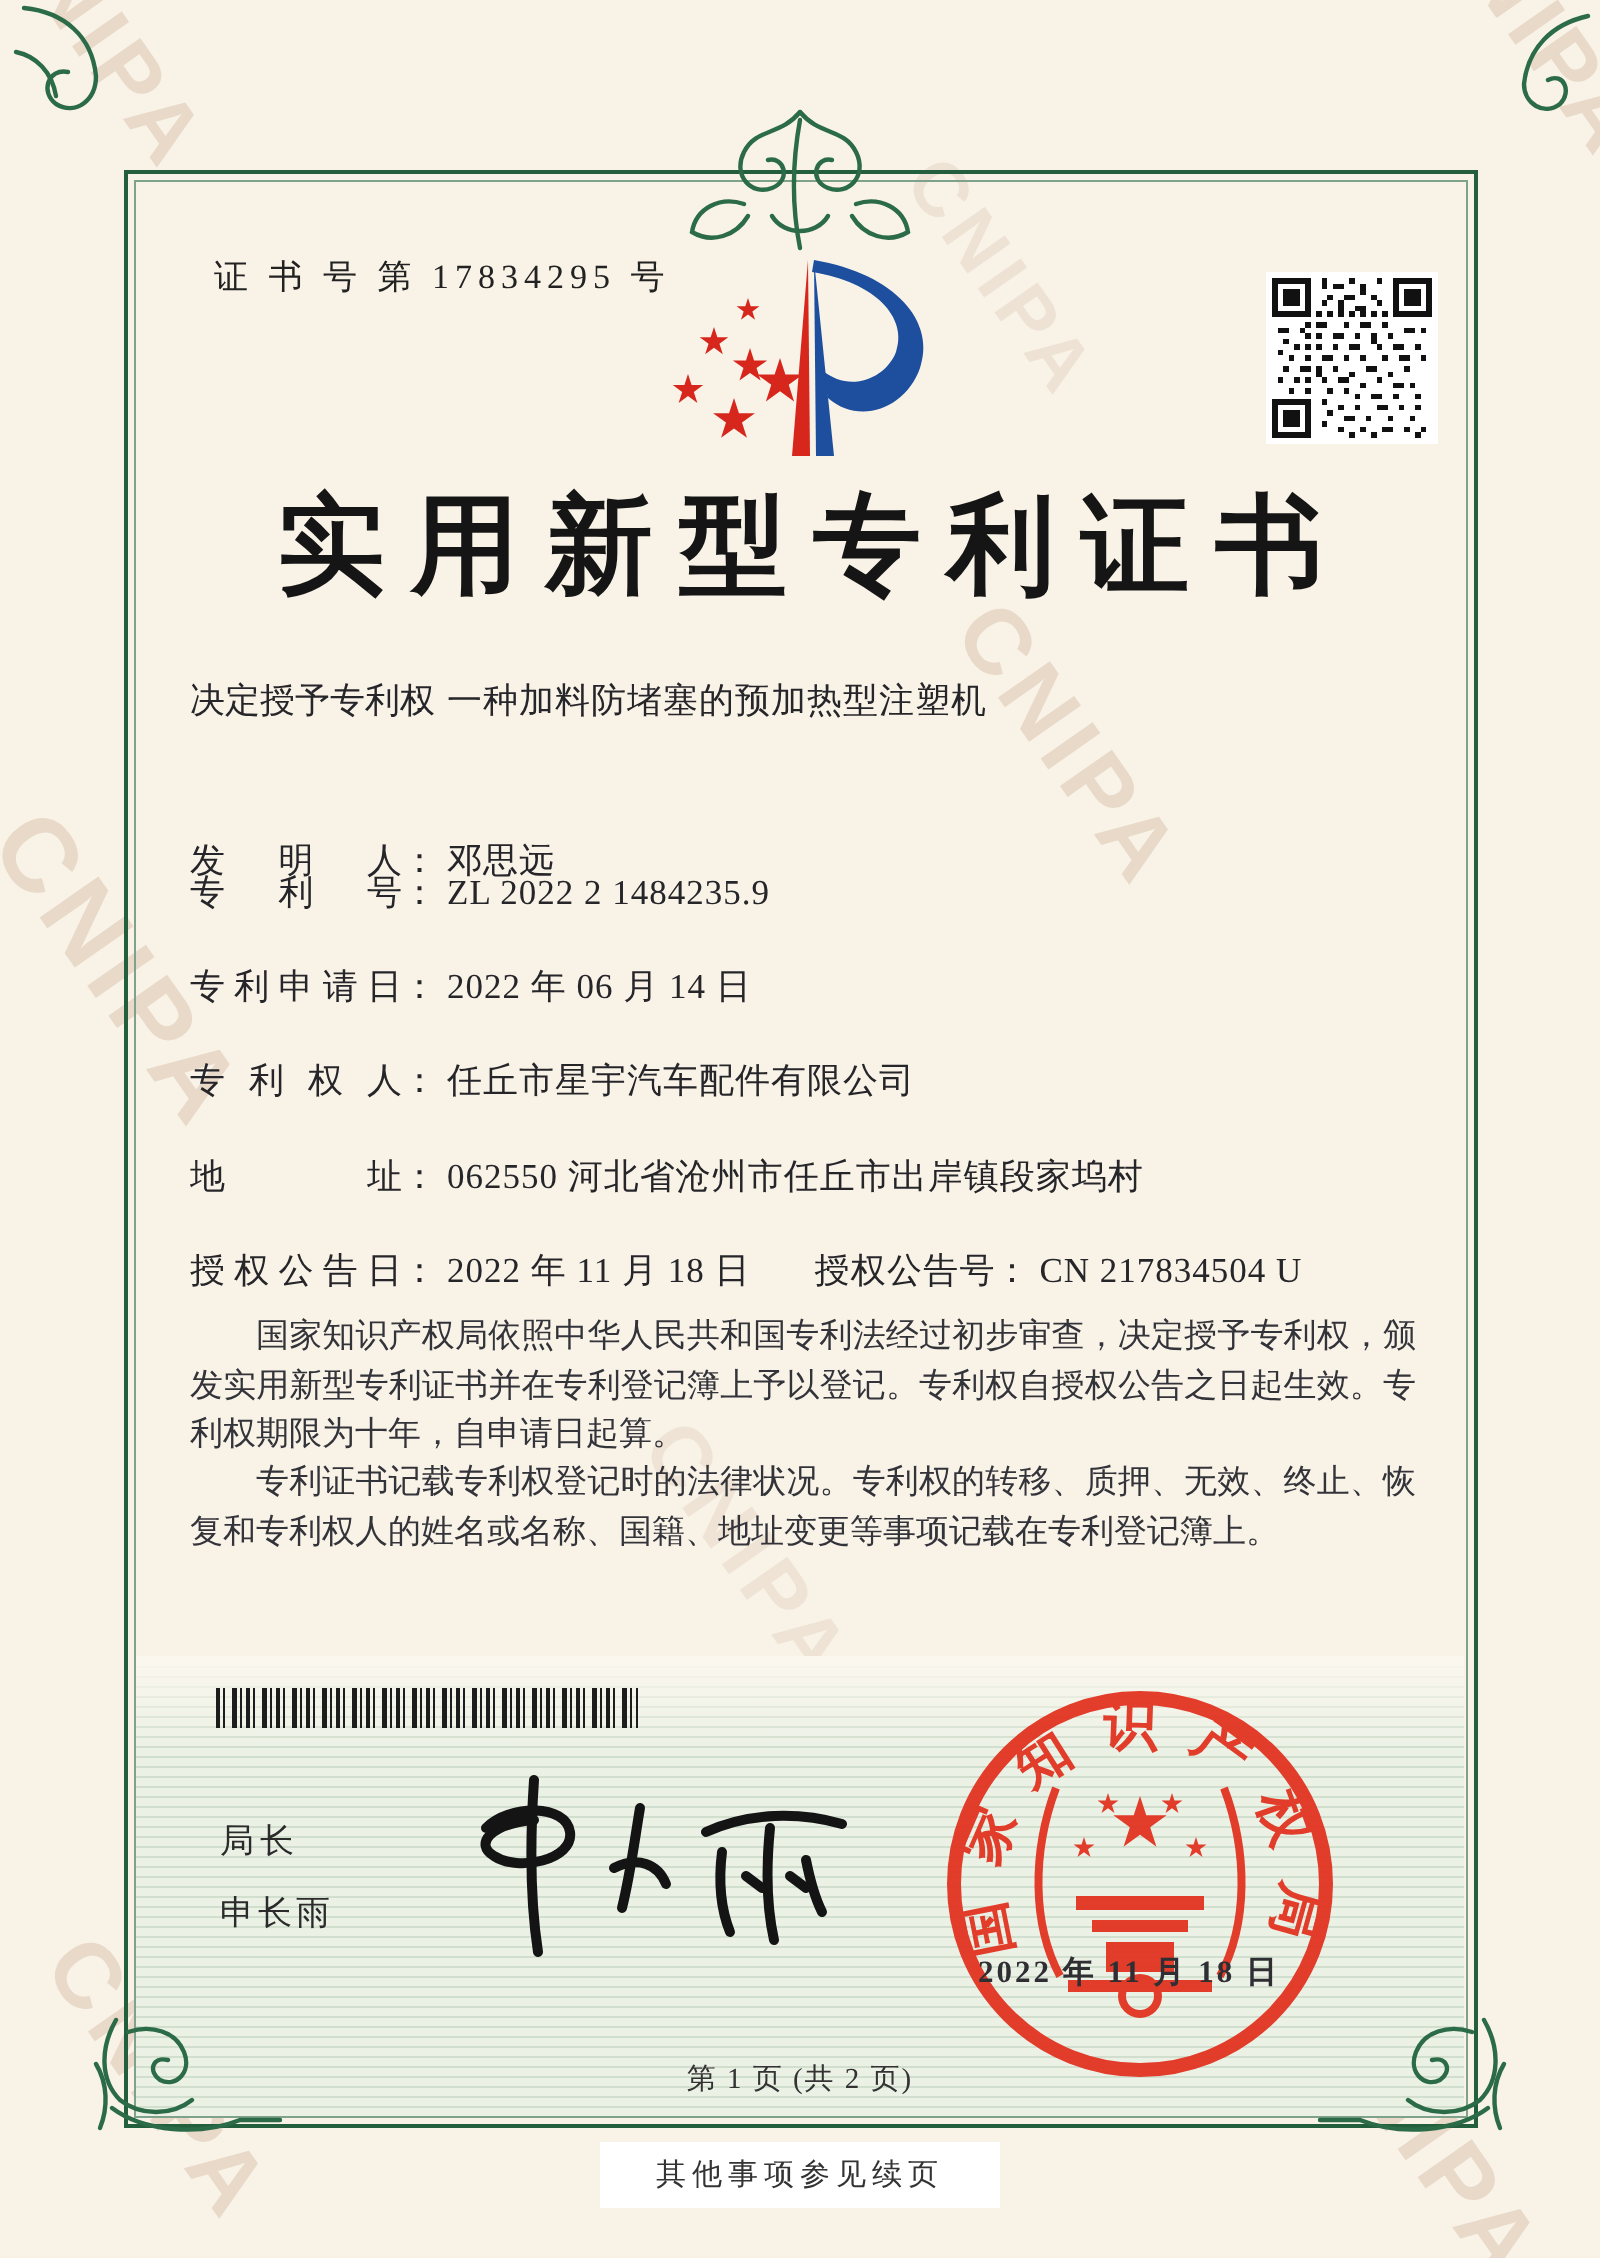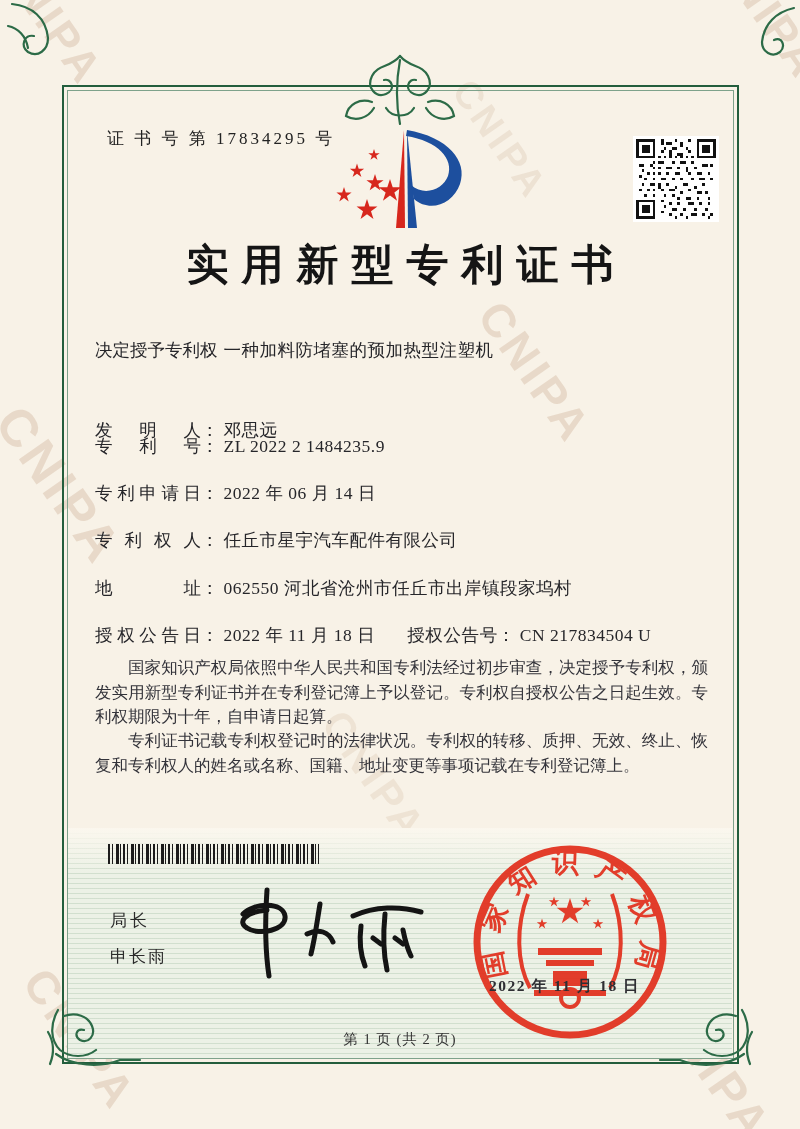--- a/index.html
+++ b/index.html
@@ -23,21 +23,21 @@
   #band::before{content:'';position:absolute;left:0;top:0;width:100%;height:46px;
         background:linear-gradient(180deg,#fbf7ee 0%,rgba(251,247,238,0) 100%);}
 
   .green-orn{position:absolute;z-index:3;}
   .green-orn path{fill:none;stroke:#2c6b47;stroke-width:2.2;stroke-linecap:round;}
 
   
   #cert-no{position:absolute;left:95px;top:127px;font-size:17px;letter-spacing:3px;color:#222;z-index:3;margin-left:12px;}
   #logo{position:absolute;left:328px;top:127px;z-index:3;}
   #qr{position:absolute;left:633px;top:136px;width:80px;height:80px;background:#fff;padding:3px;z-index:3;}
-  #title{position:absolute;left:0;right:0;top:237px;text-align:center;font-size:42px;font-weight:700;
+  #title{position:absolute;left:0;right:0;top:237px;text-align:center;font-size:54px;font-weight:700;
          letter-spacing:13px;text-indent:13px;color:#151515;z-index:3;}
 
   
   .frow{position:absolute;left:95px;width:616px;font-size:17.5px;color:#26262a;z-index:3;white-space:nowrap;}
   .f-label{display:inline-block;width:106px;text-align-last:justify;vertical-align:bottom;}
   .f-label.narrow{width:90px;}
   .f-colon{display:inline-block;}
   .f-value{margin-left:5px;letter-spacing:0.5px;}
   #row-0{top:338px;} #row-1{top:386px;margin-top:32px;} #row-2{top:434px;} #row-3{top:481px;}
   #row-4{top:528px;} #row-5{top:576px;} #row-6{top:623px;}
@@ -318,14 +318,15 @@
       <rect x="83" y="129" width="34" height="15"></rect>
       <rect x="64" y="148" width="72" height="6"></rect>
       <circle cx="100" cy="156" r="9" fill="none" stroke="#e2301d" stroke-width="4"></circle>
       <path d="M58,52 C46,84 46,120 60,146" fill="none" stroke="#e2301d" stroke-width="4"></path>
       <path d="M142,52 C154,84 154,120 140,146" fill="none" stroke="#e2301d" stroke-width="4"></path>
     </g>
   </svg>
   <div id="seal-date">2022 年 11 月 18 日</div>
 
   <div id="page-num">第 1 页 (共 2 页)</div>
+  <div id="footer-note">其他事项参见续页</div>
 
 </div>
 
 </body></html>

